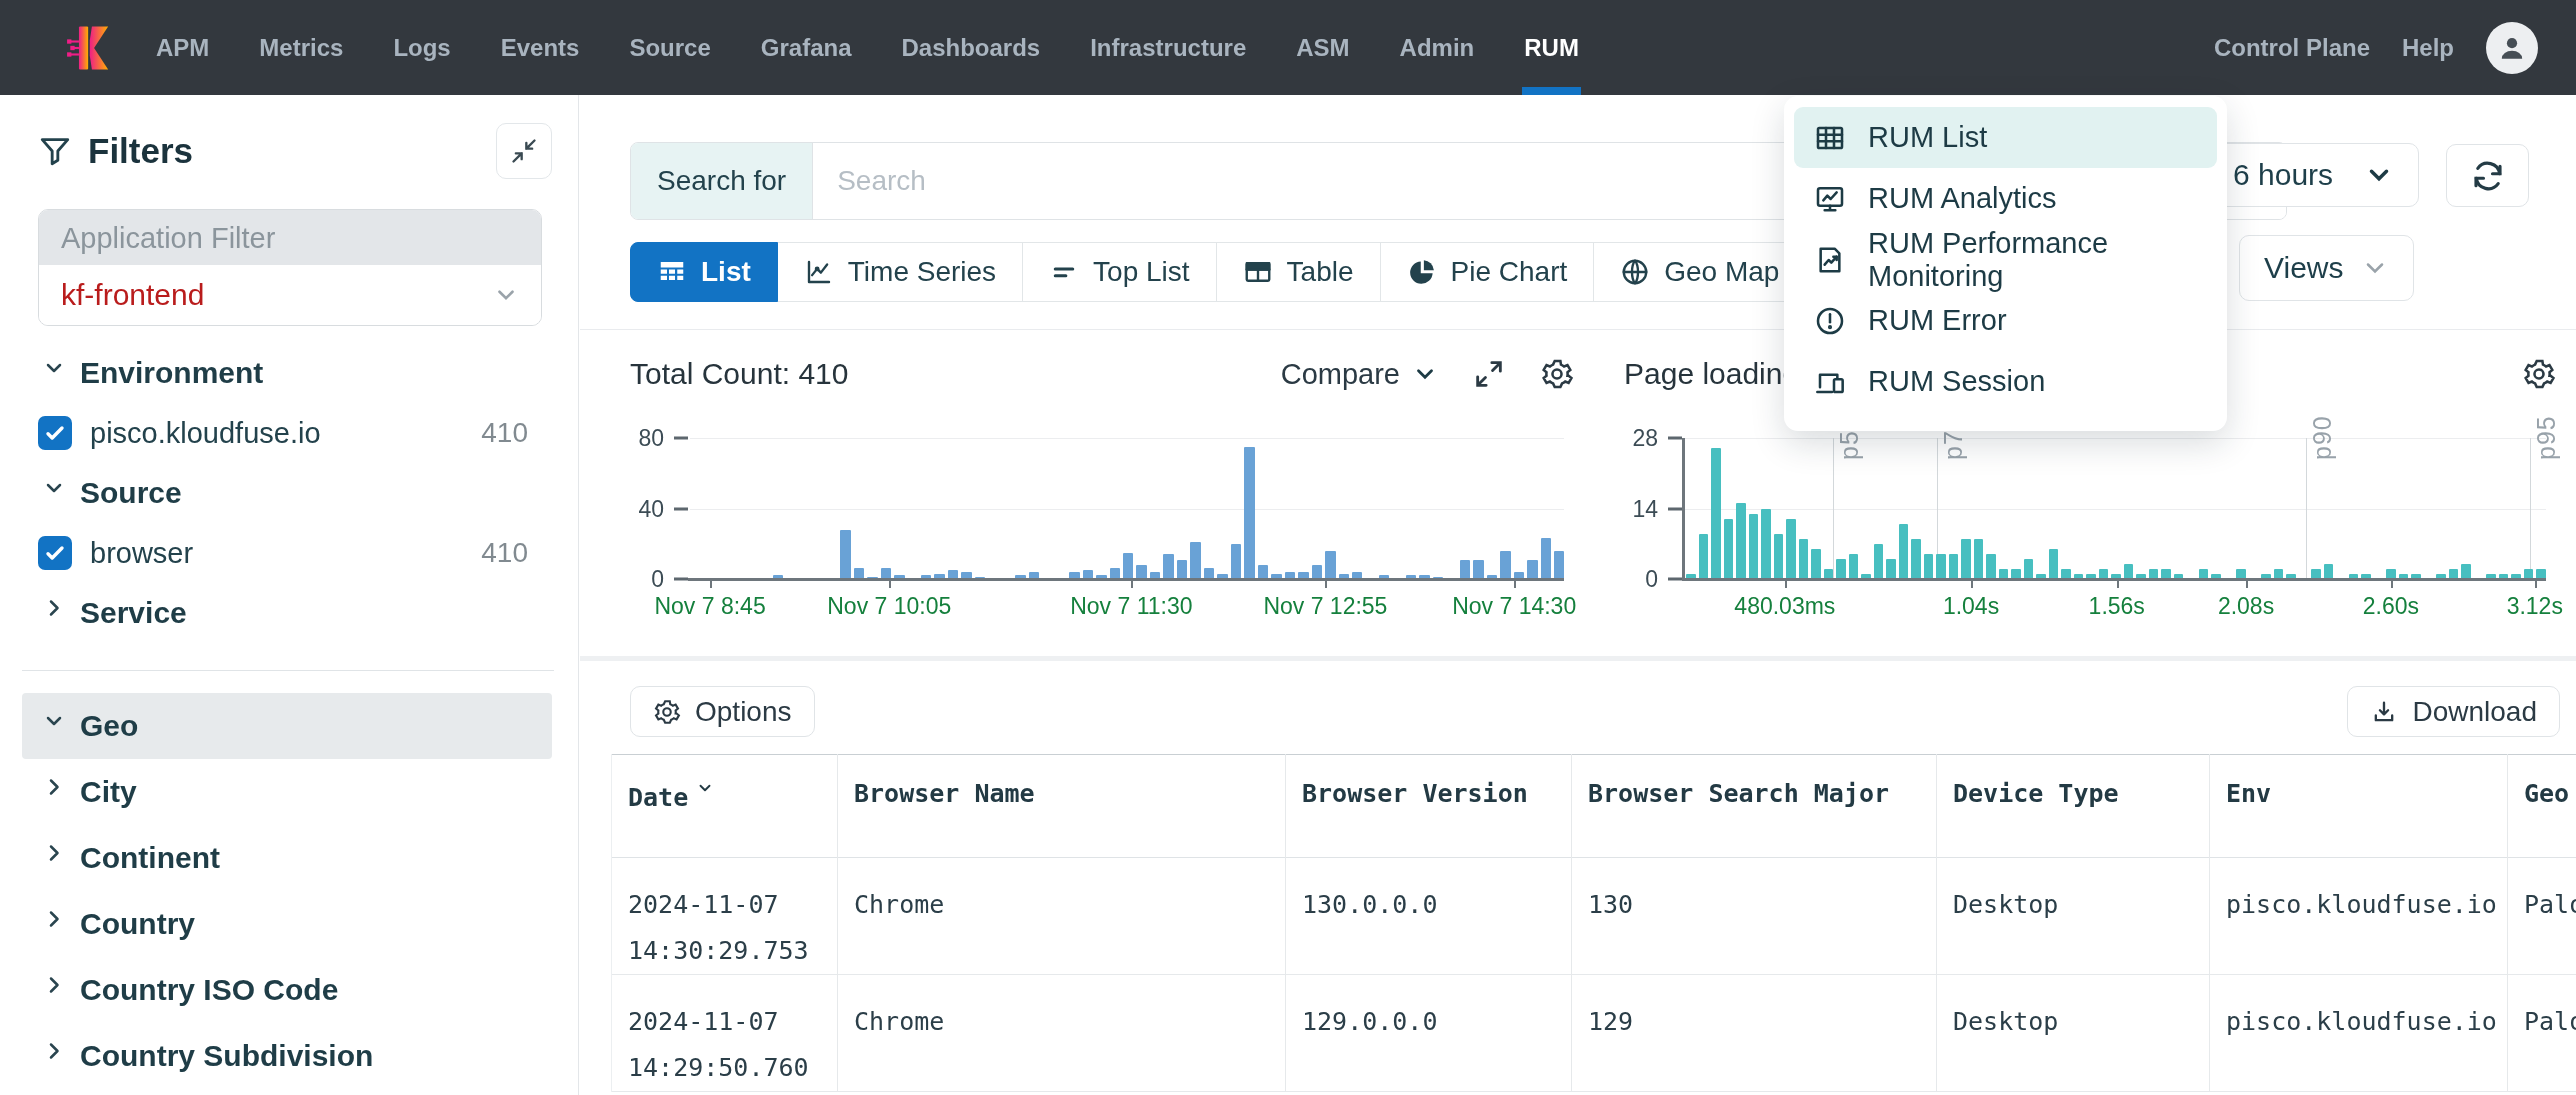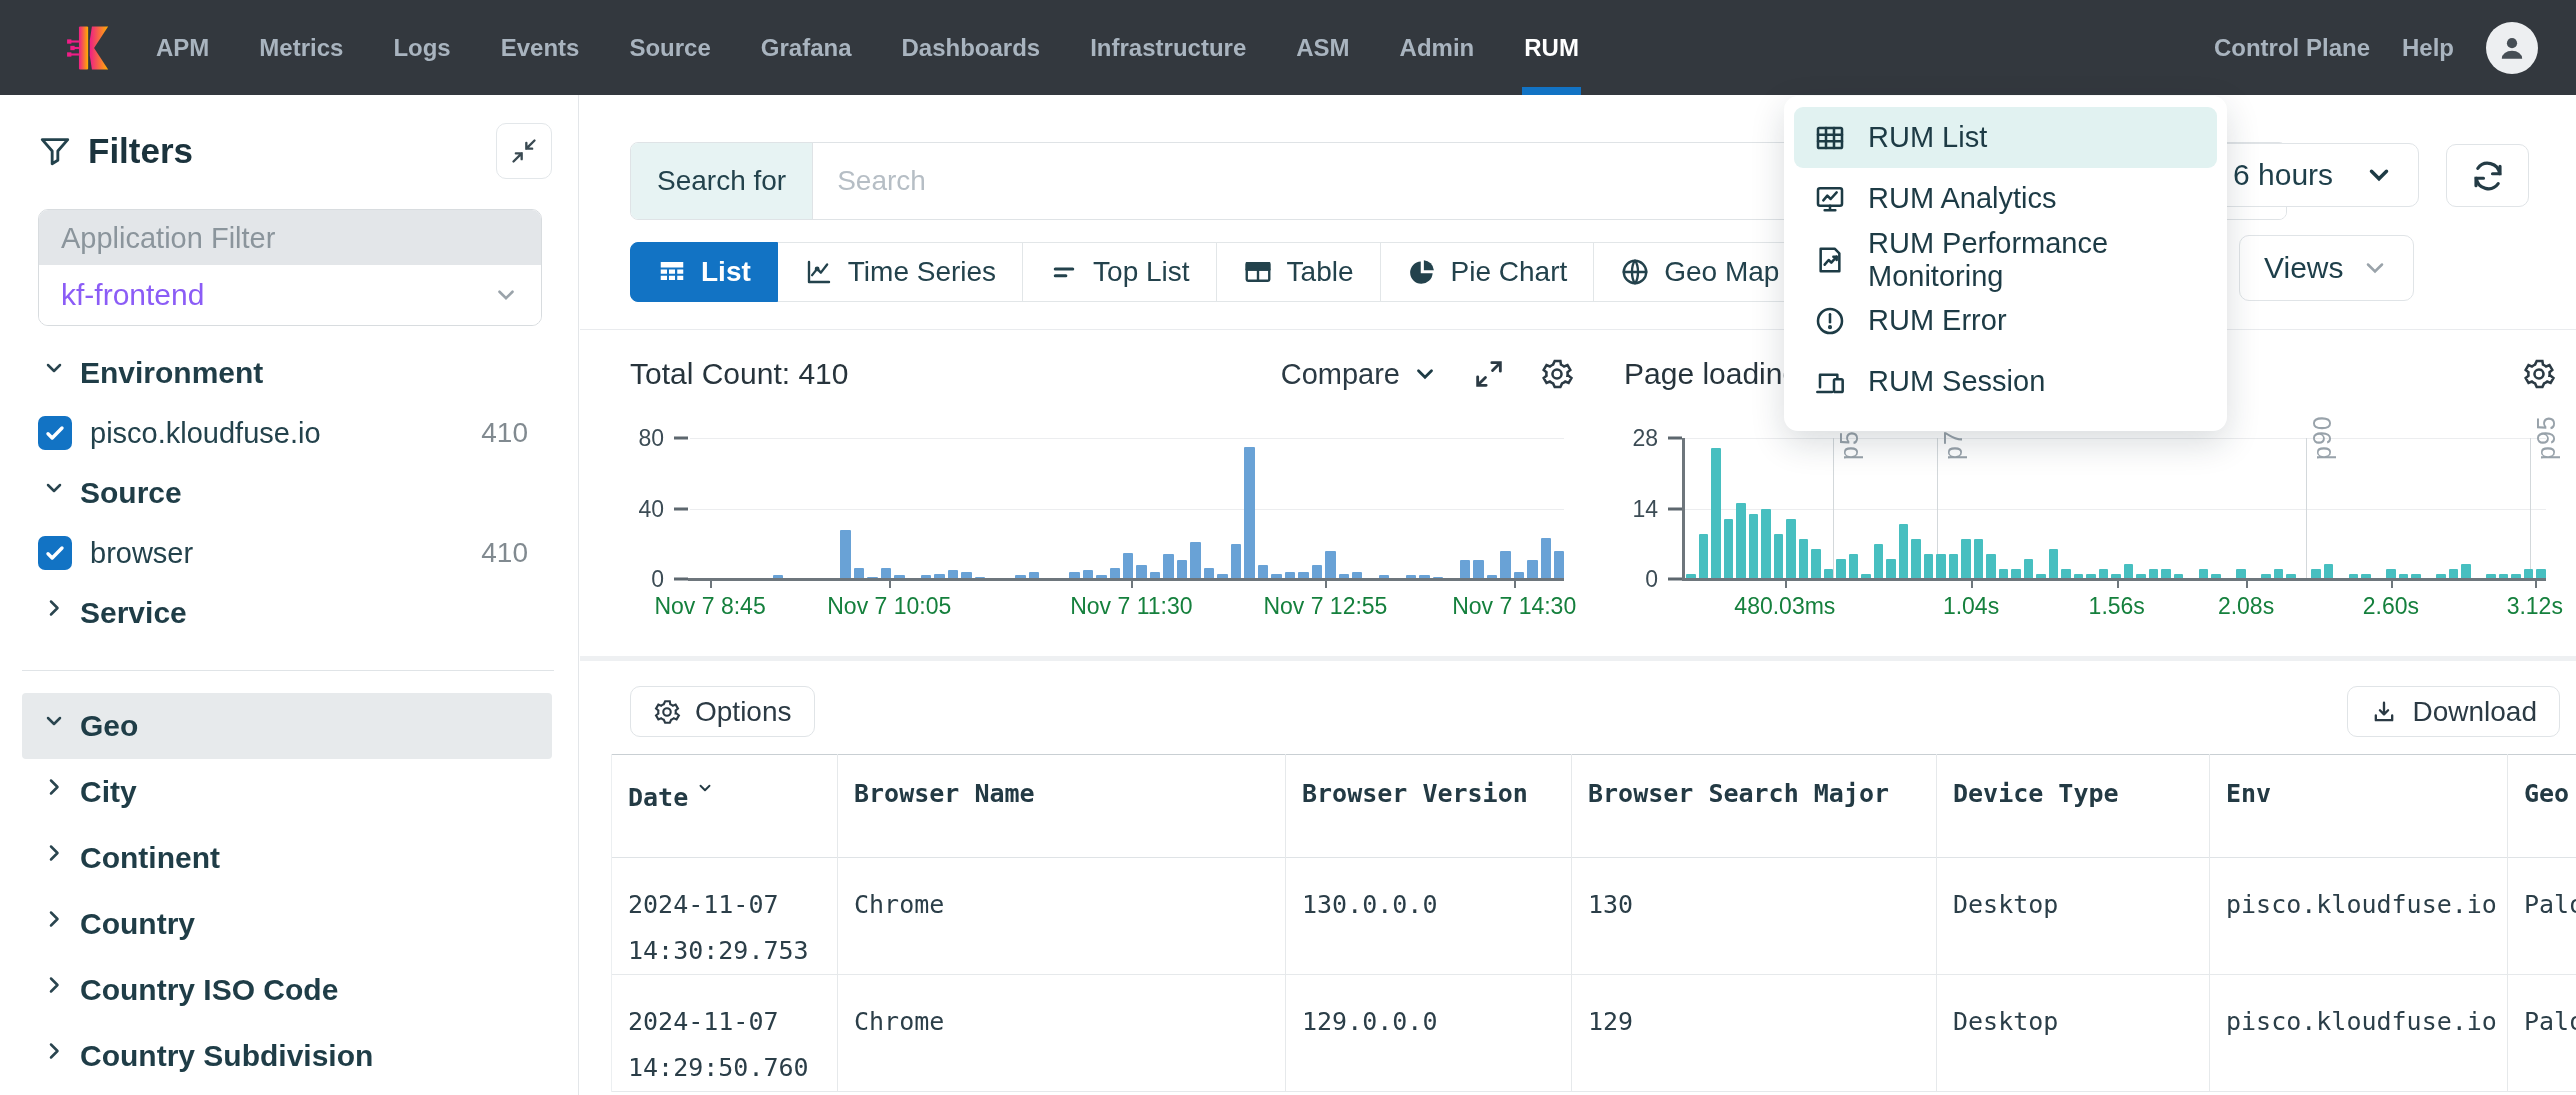--- a/index.html
+++ b/index.html
@@ -29,21 +29,21 @@
     border-right:1px solid #e3e6e9; }
   .sb-head { display:flex; align-items:center; margin:28px 26px 0 38px; }
   .sb-title { font-size:35px; font-weight:700; color:#1b333d; margin-left:16px; }
   .funnel { width:34px; height:34px; color:#23424c; }
   .collapse-btn { margin-left:auto; width:56px; height:56px; border:1px solid #e3e7ea;
     border-radius:10px; background:#fff; display:flex; align-items:center; justify-content:center;
     cursor:pointer; }
   .collapse-btn .icon { width:28px; height:28px; color:#3a4a52; }
   .appfilter { margin:30px 36px 0 38px; border:1px solid #d8dcdf; border-radius:10px; overflow:hidden; }
   .appfilter-label { background:#e3e6e9; padding:12px 22px 10px; font-size:29px; color:#8b959c; }
-  .appfilter-value { background:#fff; padding:13px 22px; font-size:30px; color:#8b5cf6;
+  .appfilter-value { background:#fff; padding:13px 22px; font-size:30px; color:#b91c1c;
     display:flex; align-items:center; cursor:pointer; }
   .appfilter-value .icon { margin-left:auto; width:26px; height:26px; color:#9aa3aa; }
   .sb-list { margin-top:14px; }
   .sb-section-head { display:flex; gap:14px; padding:16px 26px 16px 42px;
     font-size:30px; font-weight:700; color:#1f3d47; cursor:pointer; }
   .sb-section-head .icon { width:24px; height:24px; color:#2a454f; }
   .sb-check-row { display:flex; align-items:center; padding:10px 26px 10px 38px; cursor:pointer; }
   .checkbox { width:34px; height:34px; border-radius:7px; background:#1273c4; color:#fff;
     display:flex; align-items:center; justify-content:center; }
   .checkbox .icon { width:24px; height:24px; }

